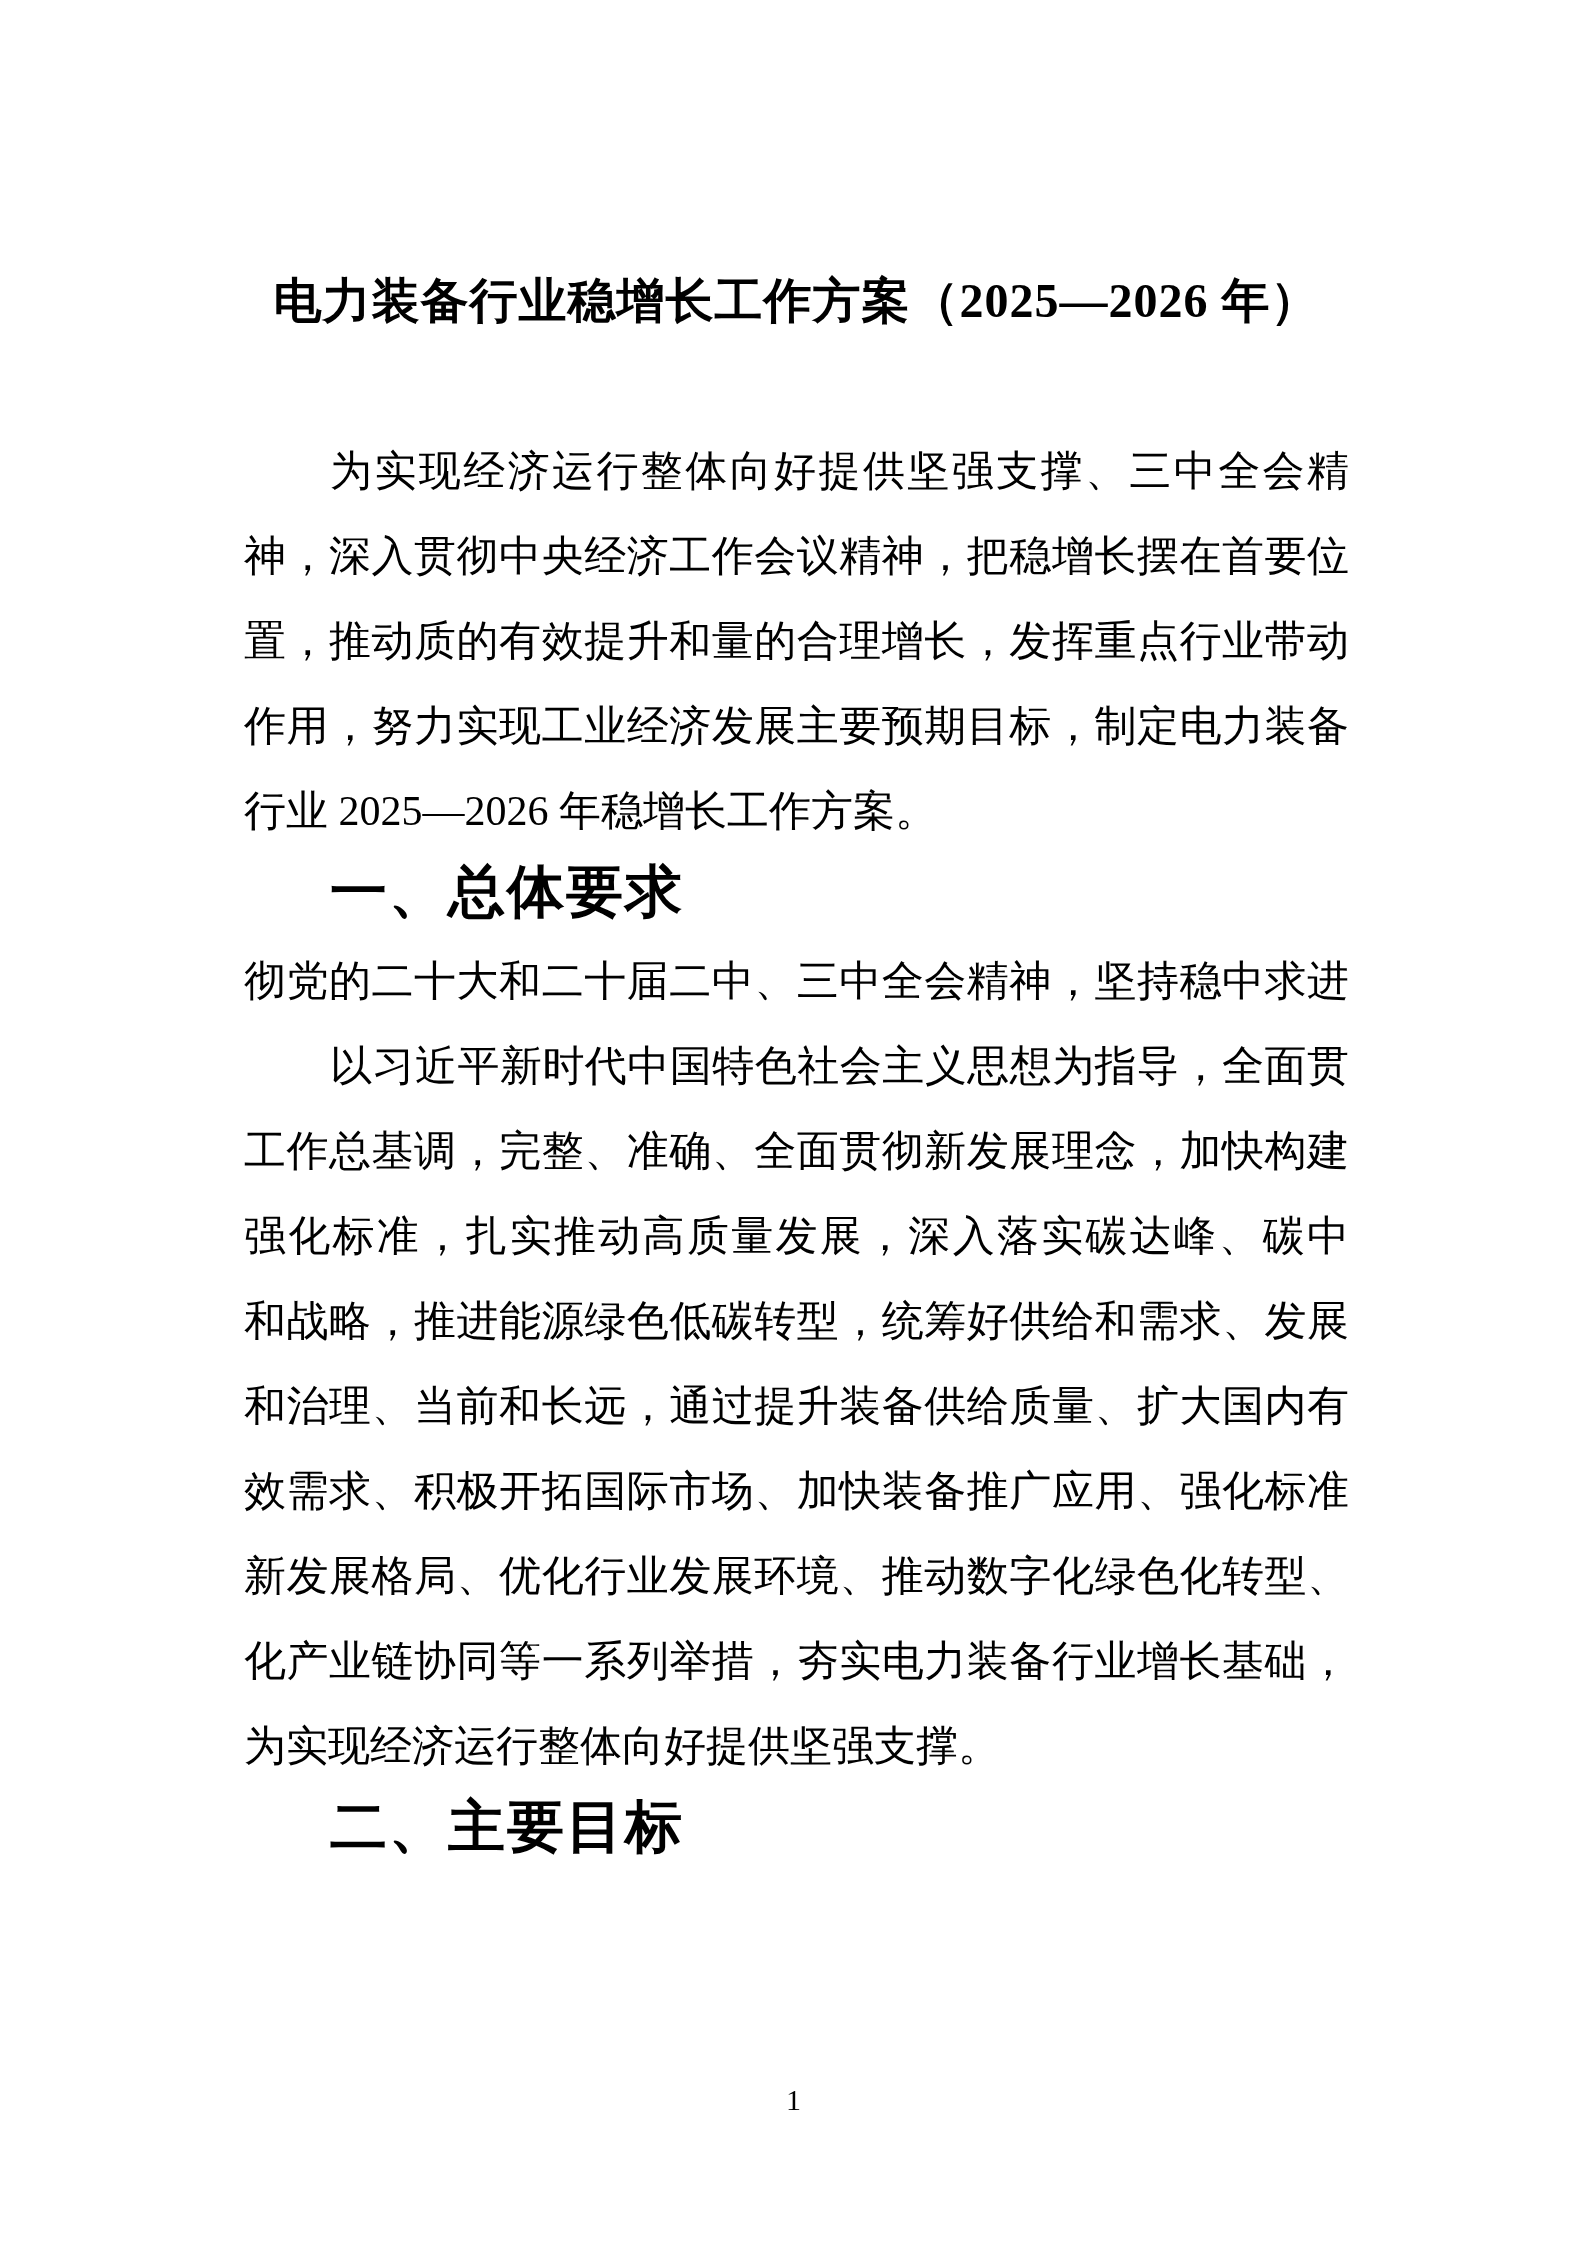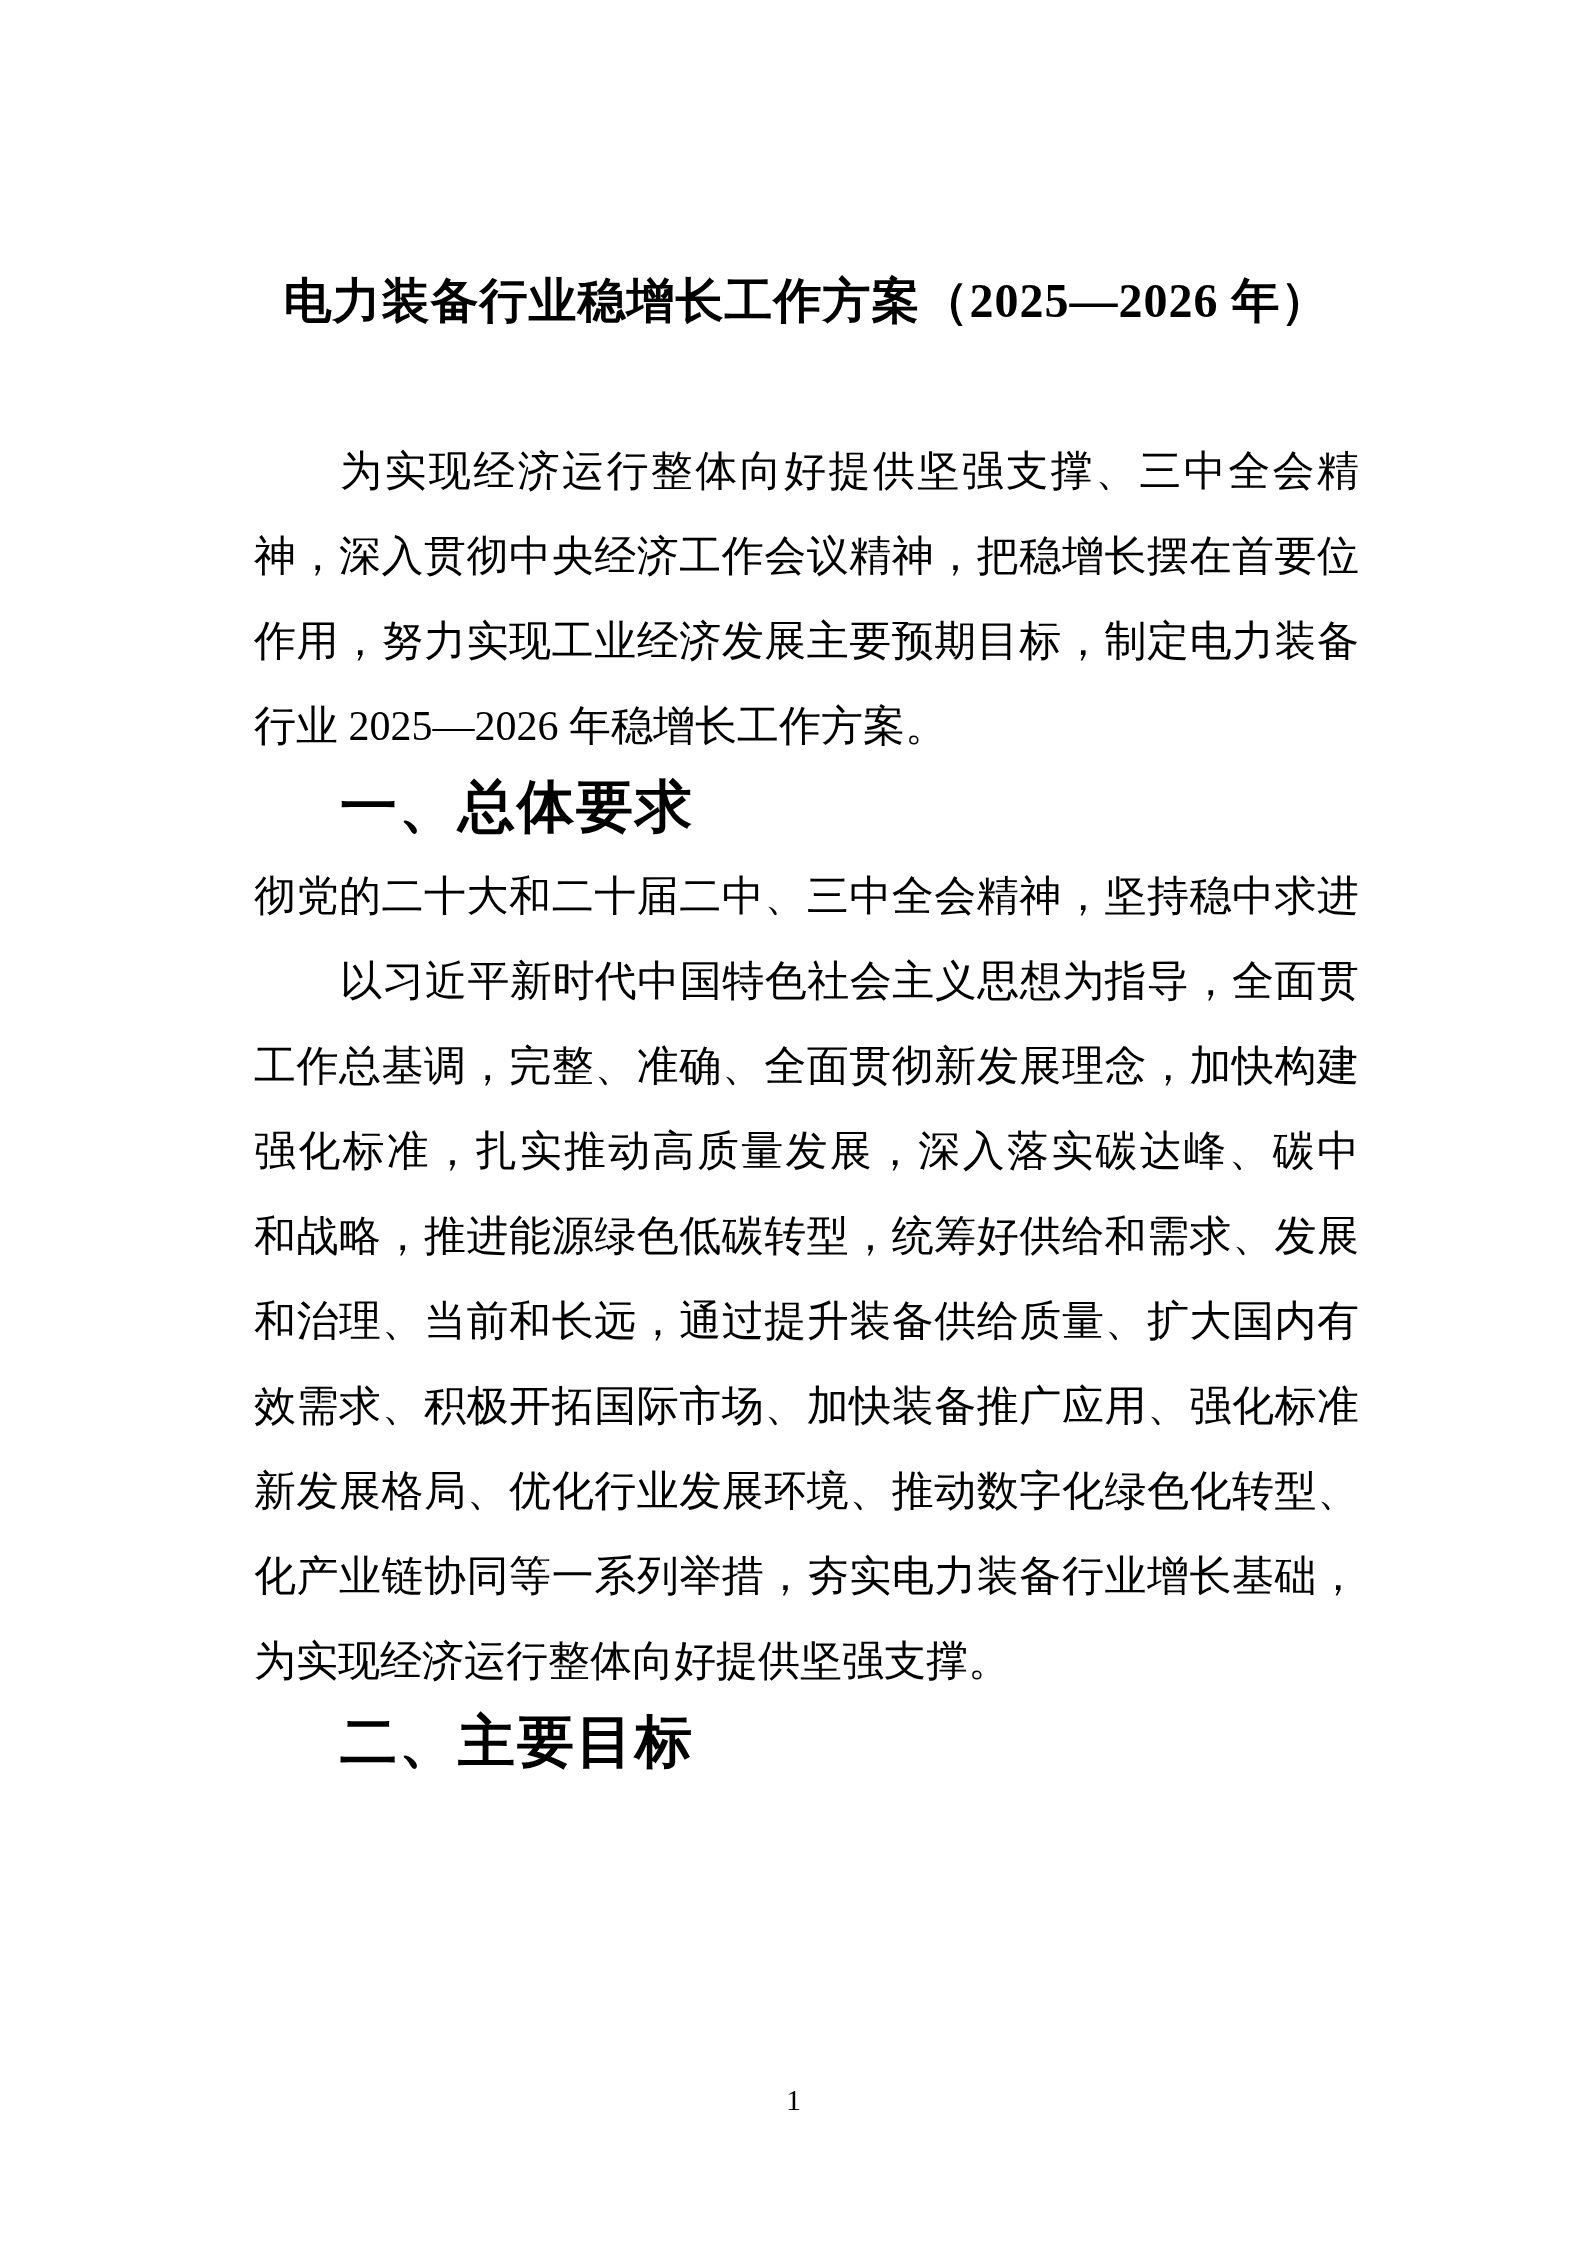--- a/index.html
+++ b/index.html
@@ -16,21 +16,21 @@
     overflow: hidden;
   }
   .page {
     position: relative;
     width: 1587px;
     height: 2245px;
     background: #ffffff;
   }
   .content {
     position: absolute;
-    left: 254px;
+    left: 244px;
     top: 0;
     width: 1105px;
   }
   .doc-title {
     margin: 262px 0 0 0;
     font-size: 48px;
     font-weight: bold;
     line-height: 78px;
     text-align: center;
     letter-spacing: 1px;
@@ -82,20 +82,21 @@
 <body>
 
 <div class="page">
   <div class="content">
 
     <h1 class="doc-title">电力装备行业稳增长工作方案（2025—2026 年）</h1>
 
     <div class="para after-title">
       <div class="bline first">为实现经济运行整体向好提供坚强支撑、三中全会精</div>
       <div class="bline">神，深入贯彻中央经济工作会议精神，把稳增长摆在首要位</div>
+      <div class="bline">置，推动质的有效提升和量的合理增长，发挥重点行业带动</div>
       <div class="bline">作用，努力实现工业经济发展主要预期目标，制定电力装备</div>
       <div class="bline last">行业 2025—2026 年稳增长工作方案。</div>
     </div>
 
     <div class="sec-heading">一、总体要求</div>
 
     <div class="para">
       <div class="bline">彻党的二十大和二十届二中、三中全会精神，坚持稳中求进</div>
       <div class="bline first">以习近平新时代中国特色社会主义思想为指导，全面贯</div>
       <div class="bline">工作总基调，完整、准确、全面贯彻新发展理念，加快构建</div>

